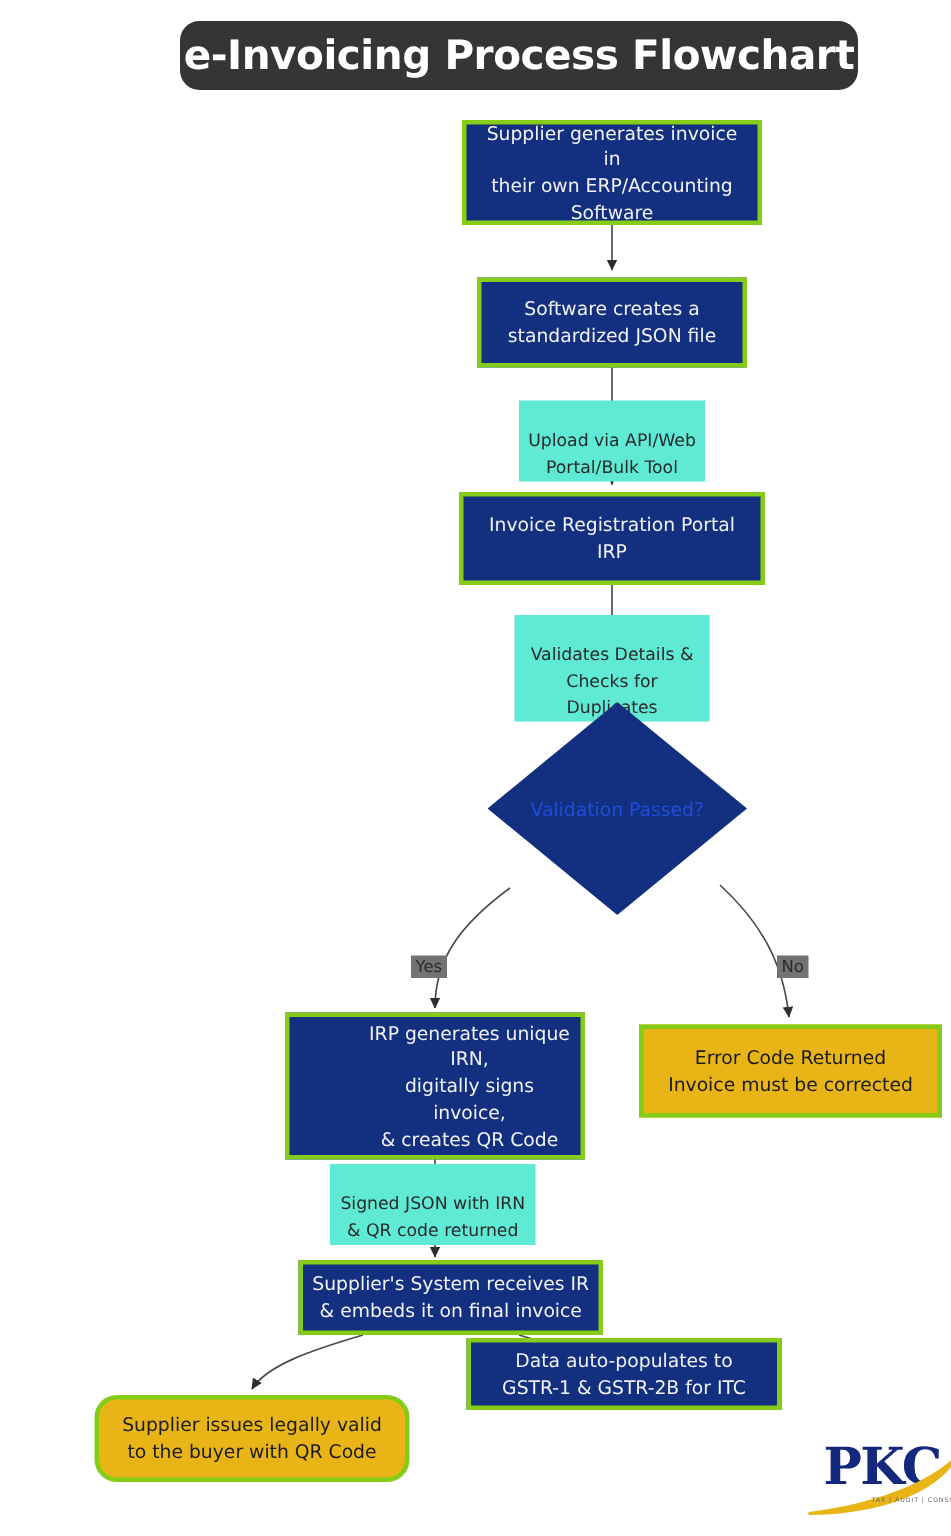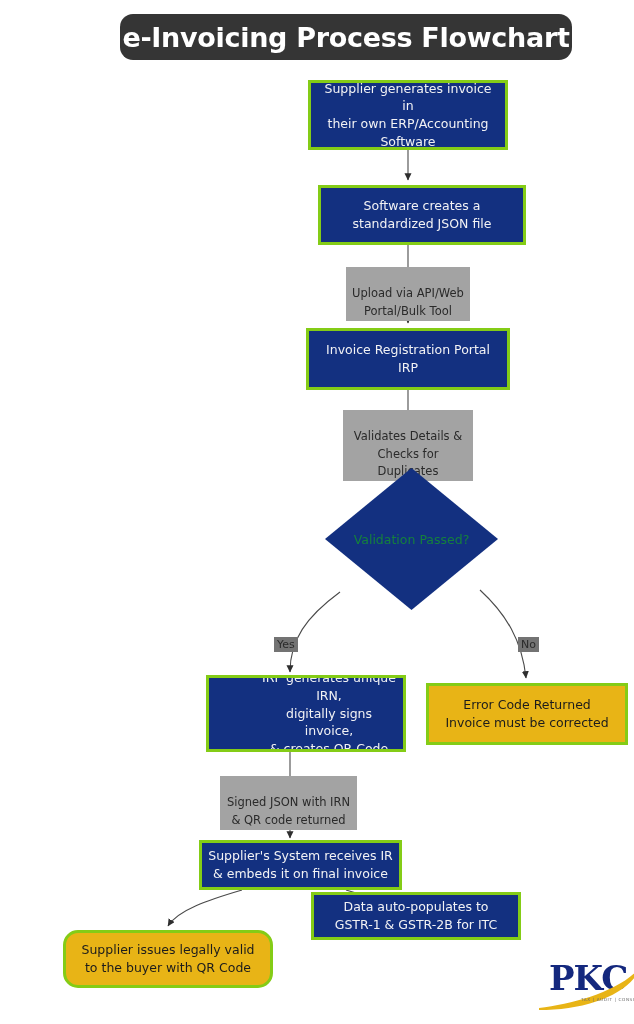--- a/index.html
+++ b/index.html
@@ -34,26 +34,26 @@
   .node.error{background:#e8b416;color:#1c1c1c;font-size:12.5px;}
   .diamond-wrap{position:absolute;}
   .diamond-shape{
     position:absolute;left:0;top:0;width:100%;height:100%;
     background:#133080;
     clip-path:polygon(50% 0%,100% 50%,50% 100%,0% 50%);
   }
   .diamond-wrap .lbl{
     position:absolute;left:0;top:0;width:100%;height:100%;
     display:flex;align-items:center;justify-content:center;
-    color:#15803d;font-size:12.5px;text-align:center;
+    color:#1d4ed8;font-size:12.5px;text-align:center;
   }
 
   
   .edge-label{
-    position:absolute;background:#a3a3a3;color:#2a2a2a;
+    position:absolute;background:#5eead4;color:#2a2a2a;
     font-size:11.5px;line-height:1.5;text-align:center;
     white-space:pre-line;padding:1px 3px;box-sizing:border-box;
   }
   .branch-label{
     position:absolute;background:#737373;color:#2a2a2a;
     font-size:11px;padding:1px 3px;
   }
 
   
   .logo{position:absolute;left:503px;top:950px;width:128px;height:64px;}
@@ -93,21 +93,21 @@
   <div class="title-bar">
     <span class="t">e-Invoicing Process Flowchart</span>
   </div>
 
   <div class="node process" style="left:280px;top:80px;width:200px;height:70px;">
     <span class="lbl">Supplier generates invoice in
 their own ERP/Accounting
 Software</span>
   </div>
 
-  <div class="node process" style="left:290px;top:185px;width:208px;height:60px;">
+  <div class="node process" style="left:290px;top:185px;width:180px;height:60px;">
     <span class="lbl">Software creates a
 standardized JSON file</span>
   </div>
 
   <div class="edge-label" style="left:318px;top:267px;width:124px;">
     <span>Upload via API/Web
 Portal/Bulk Tool</span>
   </div>
 
   <div class="node process" style="left:278px;top:328px;width:204px;height:62px;">
@@ -126,21 +126,21 @@
   </div>
 
   <div class="branch-label" style="left:246px;top:637px;">
     <span>Yes</span>
   </div>
 
   <div class="branch-label" style="left:490px;top:637px;">
     <span>No</span>
   </div>
 
-  <div class="node process" style="left:178px;top:675px;width:200px;height:77px;padding-left:46px;">
+  <div class="node process" style="left:162px;top:675px;width:200px;height:98px;padding-left:46px;">
     <span class="lbl">IRP generates unique IRN,
 digitally signs invoice,
 &amp; creates QR Code</span>
   </div>
 
   <div class="node error" style="left:398px;top:683px;width:202px;height:62px;">
     <span class="lbl">Error Code Returned
 Invoice must be corrected</span>
   </div>
 

